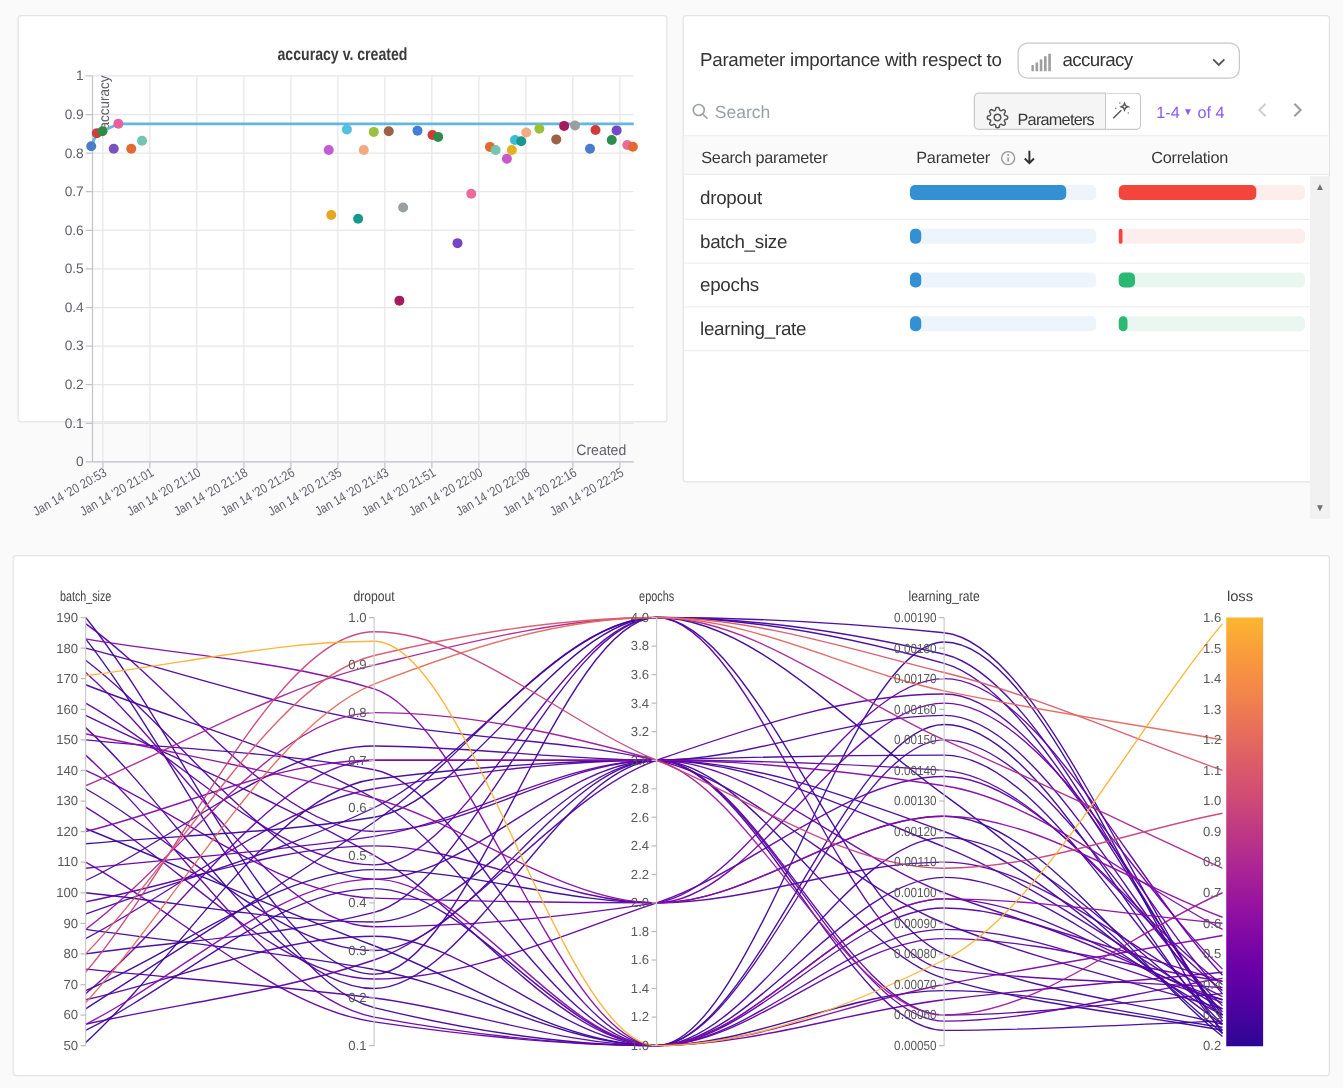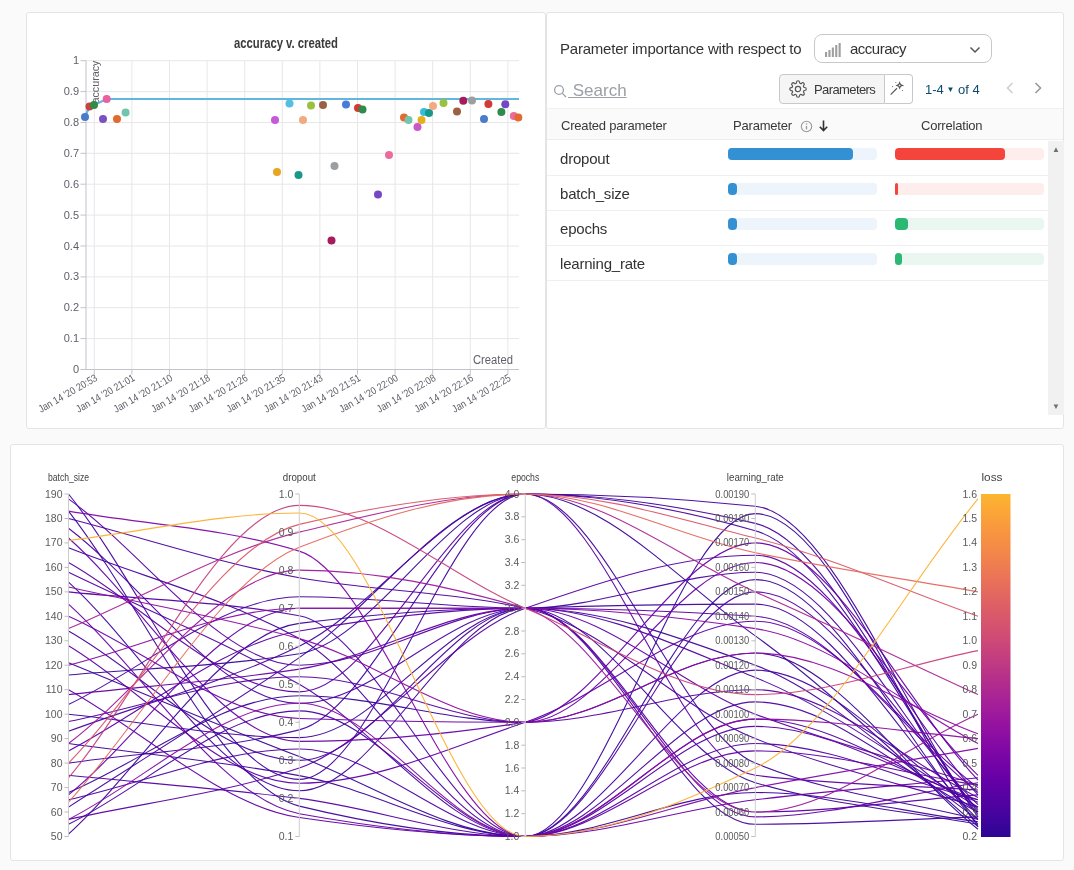--- a/index.html
+++ b/index.html
@@ -1,27 +1,27 @@
 <!DOCTYPE html>
 <html><head><meta charset="utf-8">
 <style>
 * { margin:0; padding:0; box-sizing:border-box; }
 html,body { width:1074px; height:870px; background:#fafafa; font-family:"Liberation Sans",sans-serif; overflow:hidden; }
 .panel { position:absolute; background:#fff; border:1px solid #e4e4e4; border-radius:3px; }
-#p1 { left:26px; top:12px; width:520px; height:417px; }
-#p2 { left:546px; top:12px; width:518px; height:417px; }
+#p1 { left:14px; top:12px; width:520px; height:326px; }
+#p2 { left:546px; top:12px; width:518px; height:374px; }
 #p3 { left:10px; top:444px; width:1054px; height:417px; }
 .hdr { position:absolute; left:13px; top:27px; font-size:15px; letter-spacing:-0.22px; color:#333; }
 .ddl { position:absolute; left:267px; top:21px; width:178px; height:29px; border:1px solid #c8c8c8; border-radius:8px; background:#fff; }
 .ddl .txt { position:absolute; left:35px; top:5px; font-size:15px; letter-spacing:-0.5px; color:#333; }
-.srch { position:absolute; left:6px; top:68px; color:#9aa0a6; font-size:17px;text-decoration:underline; }
+.srch { position:absolute; left:6px; top:68px; color:#9aa0a6; font-size:14px; }
 .btn { position:absolute; top:61px; height:30px; border:1px solid #c9c9c9; font-size:13px; letter-spacing:-0.6px; color:#383838; display:flex; align-items:center; }
-#btnparams { left:232px; width:106px; background:#f5f5f5; border-radius:4px 0 0 4px; }
+#btnparams { left:232px; width:106px; background:#f5f5f5; border-radius:4px 0 0 4px;align-items:flex-end; }
 #btnwand { left:338px; width:28px; background:#fff; border-left:none; border-radius:0 4px 4px 0; }
-.pag { position:absolute; left:378px; top:69px; font-size:13px; color:#0c4a6e; }
+.pag { position:absolute; left:378px; top:69px; font-size:13px; color:#8b5cf6; }
 .thead { position:absolute; left:0; top:95px; width:516px; height:32px; background:#fafafa; border-top:1px solid #f0f0f0; border-bottom:1px solid #ededed; font-size:13px; letter-spacing:-0.2px; color:#383838; }
 .row { position:absolute; left:0; width:503px; height:35px; border-bottom:1px solid #efefef; font-size:15px; color:#333; }
 .rlab { position:absolute; left:13px; top:9px; letter-spacing:-0.2px; }
 .track { position:absolute; top:7px; height:12px; width:149px; border-radius:4px; }
 .fill { position:absolute; left:0; top:0; height:12px; border-radius:4px; }
 .sbar { position:absolute; left:501px; top:128px; width:16px; height:274px; background:#f1f1f1; }
 .sarr { position:absolute; left:2px; width:12px; font-size:8px; color:#707070; text-align:center; }
 </style></head>
 <body>
 <div class="panel" id="p1">
@@ -184,21 +184,21 @@
       </svg>
 </div>
 <div class="pag">1-4 <span style="font-size:8px;vertical-align:2px">▼</span> of 4</div>
 <svg style="position:absolute;left:456px;top:68px" width="14" height="14">
       <path d="M9.5 2 L4.5 7 L9.5 12" fill="none" stroke="#cfcfcf" stroke-width="1.6"></path>
     </svg>
 <svg style="position:absolute;left:484px;top:68px" width="14" height="14">
       <path d="M4.5 2 L9.5 7 L4.5 12" fill="none" stroke="#9a9a9a" stroke-width="1.6"></path>
     </svg>
 <div class="thead">
- <span style="position:absolute;left:14px;top:9px">Created parameter</span>
+ <span style="position:absolute;left:14px;top:9px">Search parameter</span>
  <span style="position:absolute;left:186px;top:9px">Parameter</span>
  <svg style="position:absolute;left:253px;top:11px" width="13" height="13">
         <circle cx="6.5" cy="6.5" r="5.2" fill="none" stroke="#9a9a9a" stroke-width="1.1"></circle>
         <line x1="6.5" y1="6" x2="6.5" y2="9.4" stroke="#9a9a9a" stroke-width="1.3"></line>
         <circle cx="6.5" cy="4" r="0.8" fill="#9a9a9a"></circle>
       </svg>
  <svg style="position:absolute;left:270px;top:10px" width="13" height="14">
         <path d="M6.5 1.5 L6.5 11 M2.8 7.8 L6.5 11.5 L10.2 7.8" fill="none" stroke="#333" stroke-width="1.6"></path>
       </svg>
  <span style="position:absolute;left:374px;top:9px">Correlation</span>

